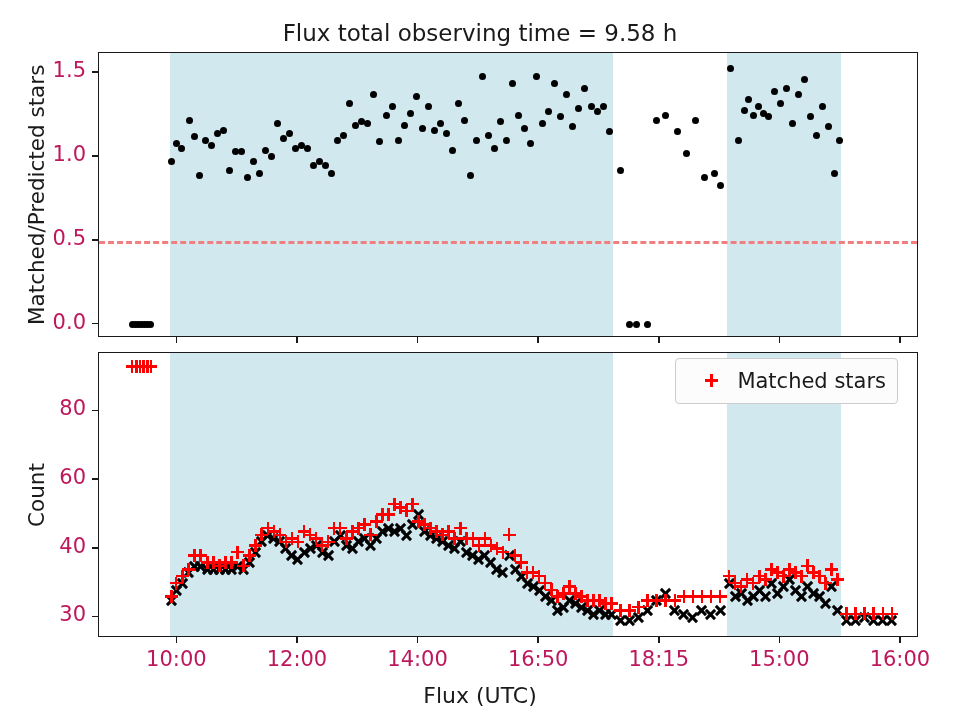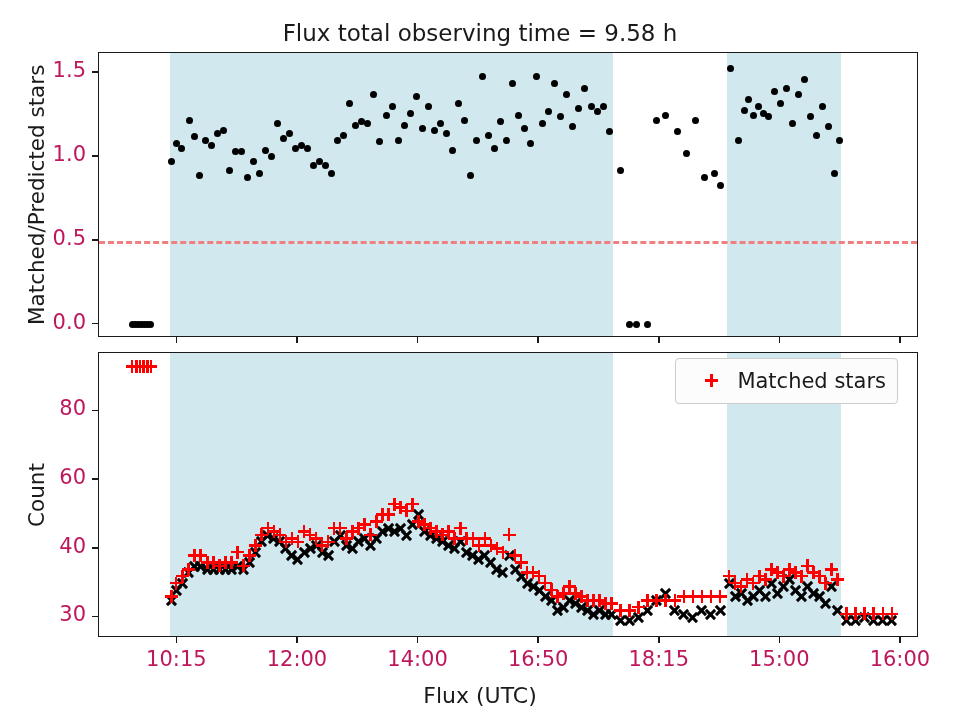--- a/index.html
+++ b/index.html
@@ -588,21 +588,21 @@
     <div class="legend-row">
       <span class="legend-sample">
         <span class="marker-plus"></span>
       </span>
       <span class="legend-label">Matched stars</span>
     </div>
   </div>
 
   <div id="xlabel">Flux (UTC)</div>
   <div id="xtick-labels">
-      <div class="ticklabel" style="left: 134.382px; top: 647px; width: 84px; text-align: center;">10:15</div>
+      <div class="ticklabel" style="left: 134.382px; top: 647px; width: 84px; text-align: center;">10:00</div>
       <div class="ticklabel" style="left: 254.971px; top: 647px; width: 84px; text-align: center;">12:00</div>
       <div class="ticklabel" style="left: 375.559px; top: 647px; width: 84px; text-align: center;">14:00</div>
       <div class="ticklabel" style="left: 496.147px; top: 647px; width: 84px; text-align: center;">16:50</div>
       <div class="ticklabel" style="left: 616.735px; top: 647px; width: 84px; text-align: center;">18:15</div>
       <div class="ticklabel" style="left: 737.324px; top: 647px; width: 84px; text-align: center;">15:00</div>
       <div class="ticklabel" style="left: 857.912px; top: 647px; width: 84px; text-align: center;">16:00</div>
     </div>
 
 </div>
 

